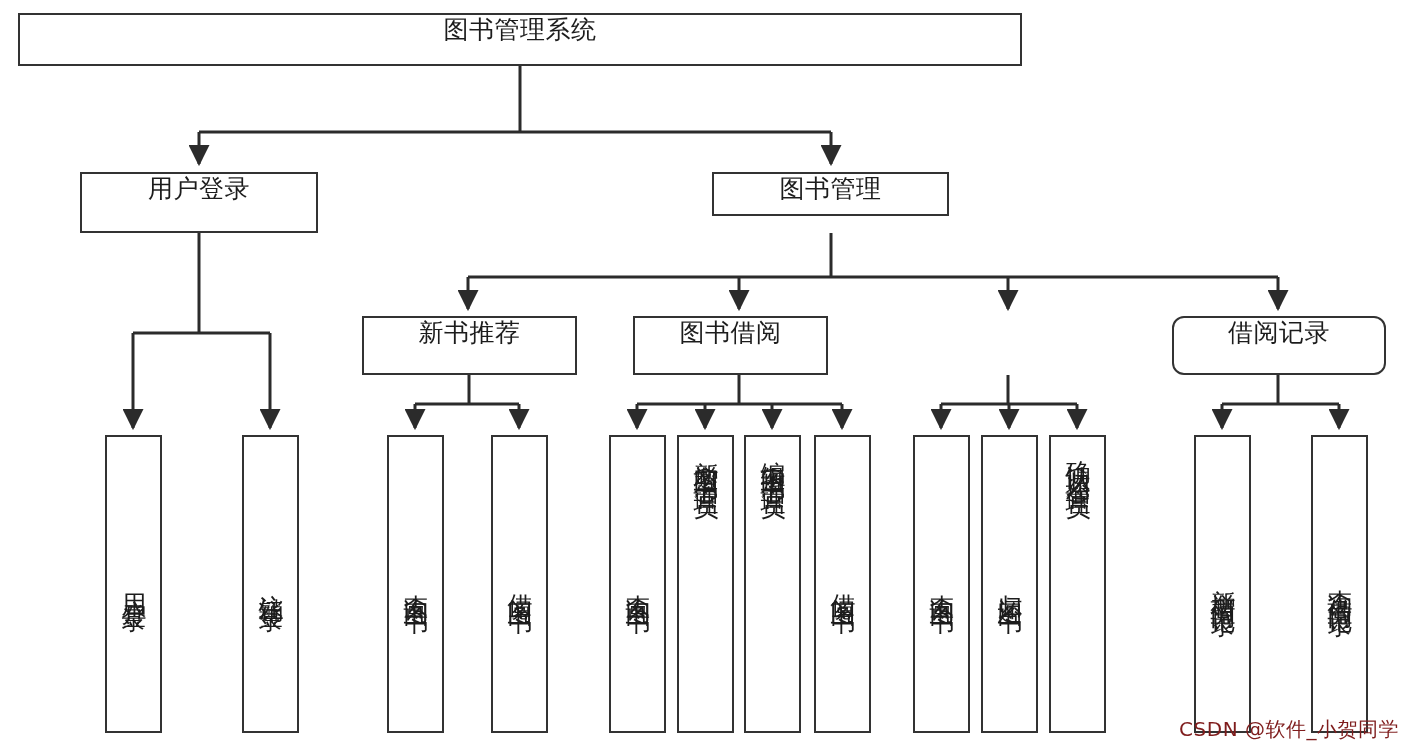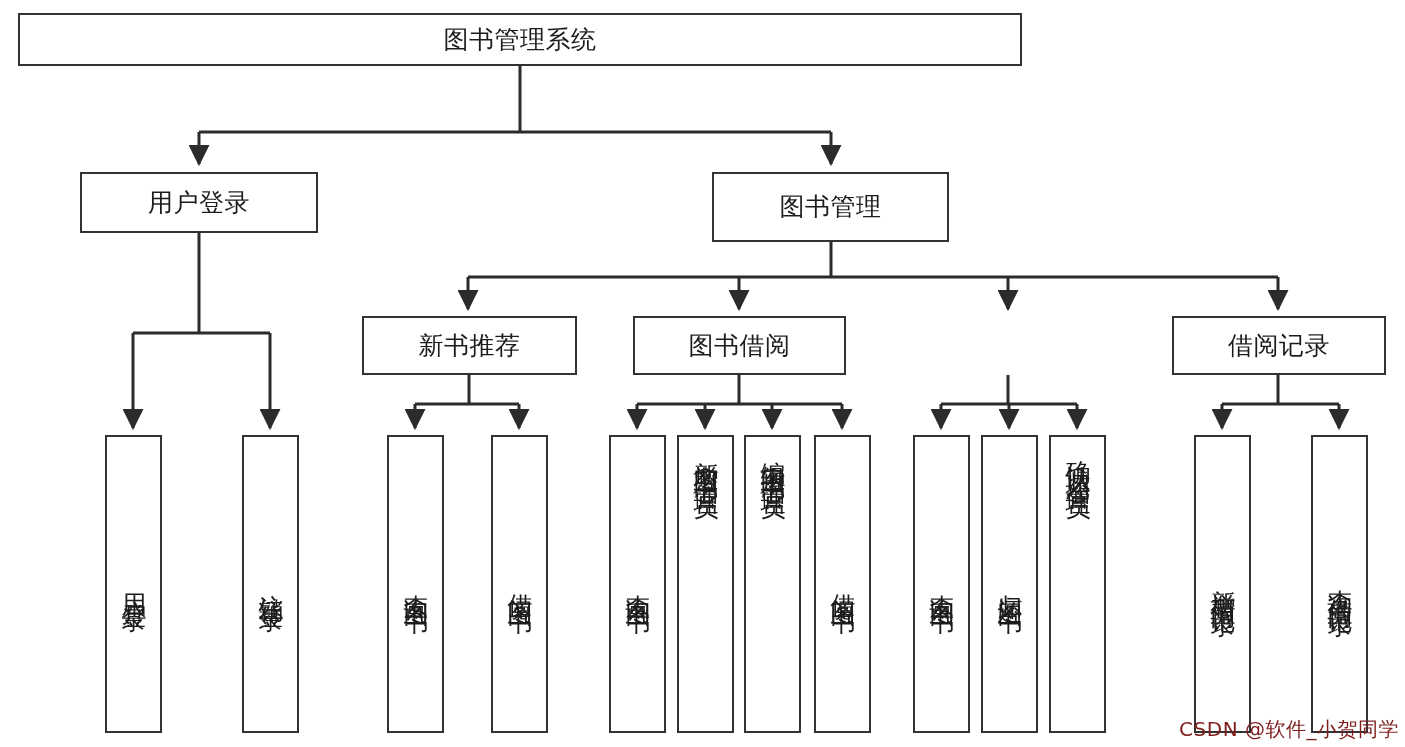--- a/index.html
+++ b/index.html
@@ -29,21 +29,21 @@
     width: 1405px;
     height: 747px;
     pointer-events: none;
   }
   .node {
     position: absolute;
     box-sizing: border-box;
     background: #ffffff;
     border: 2.5px solid #333333;
     display: flex;
-    align-items: center;
+    align-items: flex-start;
     justify-content: center;
     color: #1c1c1c;
   }
   .node .node-label {
     display: block;
     text-align: center;
     line-height: 1.18;
     letter-spacing: 0.5px;
   }
   
@@ -137,34 +137,34 @@
   </svg>
 
   <div class="node h" id="node-root" style="left:18px; top:13px; width:1004px; height:53px;">
     <span class="node-label">图书管理系统</span>
   </div>
 
   <div class="node h" style="left:80px; top:172px; width:238px; height:61px;">
     <span class="node-label">用户登录</span>
   </div>
 
-  <div class="node h" style="left:712px; top:172px; width:237px; height:70px;">
+  <div class="node h" style="left:712px; top:172px; width:237px; height:44px;">
     <span class="node-label">图书管理</span>
   </div>
 
   <div class="node h" style="left:362px; top:316px; width:215px; height:59px;">
     <span class="node-label">新书推荐</span>
   </div>
 
-  <div class="node h" style="left:633px; top:316px; width:213px; height:59px;">
+  <div class="node h" style="left:633px; top:316px; width:195px; height:59px;">
     <span class="node-label">图书借阅</span>
   </div>
 
 
-  <div class="node h" style="left:1172px; top:316px; width:214px; height:59px;">
+  <div class="node h" style="left:1172px; top:316px; width:214px; height:59px;border-radius:12px;">
     <span class="node-label">借阅记录</span>
   </div>
 
   <div class="node v mid" style="left:105px; top:435px; width:57px; height:298px;">
     <span class="node-label">用户登录</span>
   </div>
 
   <div class="node v mid" style="left:242px; top:435px; width:57px; height:298px;">
     <span class="node-label">注销登录</span>
   </div>

